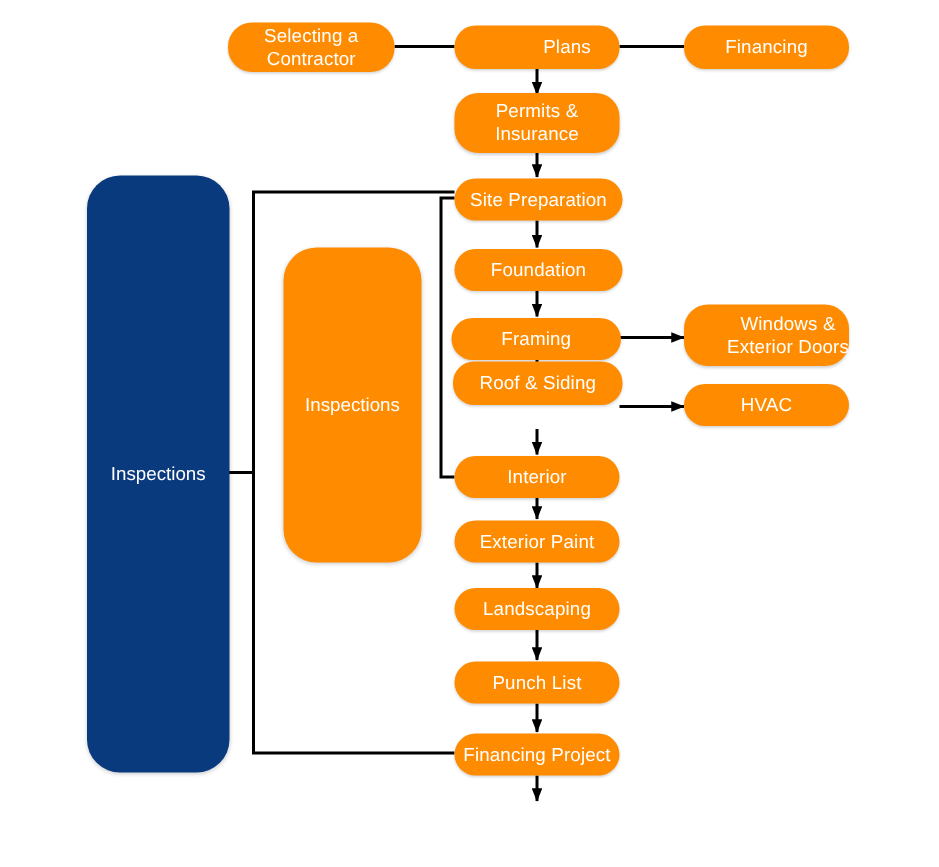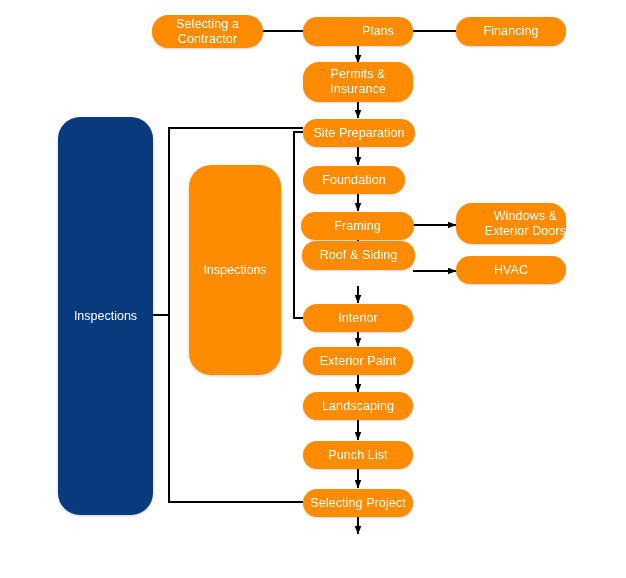--- a/index.html
+++ b/index.html
@@ -149,21 +149,21 @@
 
   <div class="node two-line" style="left:303px; top:62px; width:110px; height:40px;">
     <span>Permits &amp;
 Insurance</span>
   </div>
 
   <div class="node" style="left:303px; top:119px; width:112px; height:28px;">
     <span>Site Preparation</span>
   </div>
 
-  <div class="node" style="left:303px; top:166px; width:102px; height:28px;">
+  <div class="node" style="left:303px; top:166px; width:112px; height:28px;">
     <span>Foundation</span>
   </div>
 
   <div class="node" style="left:301px; top:212px; width:113px; height:28px;">
     <span>Framing</span>
   </div>
 
   <div class="node two-line" style="left:456px; top:203px; width:110px; height:41px;justify-content:flex-end;">
     <span>Windows &amp;
 Exterior Doors</span>
@@ -187,17 +187,17 @@
 
   <div class="node" style="left:303px; top:392px; width:110px; height:28px;">
     <span>Landscaping</span>
   </div>
 
   <div class="node" style="left:303px; top:441px; width:110px; height:28px;">
     <span>Punch List</span>
   </div>
 
   <div class="node" style="left:303px; top:489px; width:110px; height:28px;">
-    <span>Selecting Project</span>
+    <span>Financing Project</span>
   </div>
 
 
 </div>
 
 </body></html>

